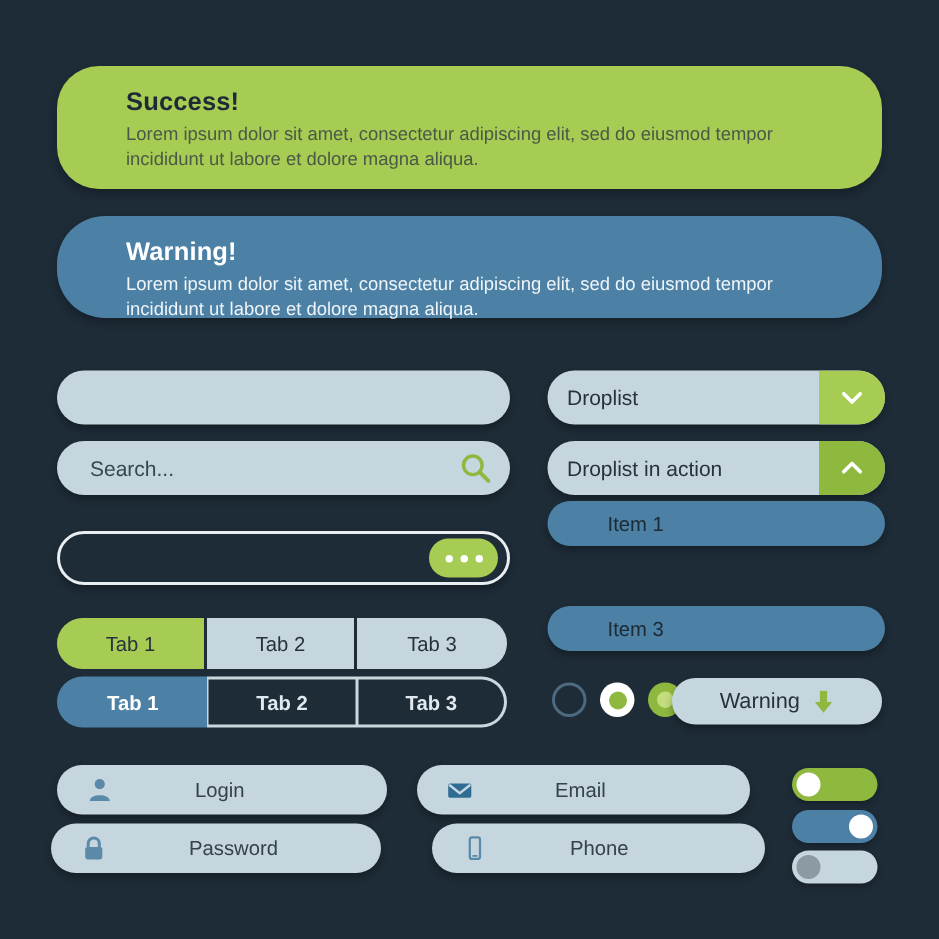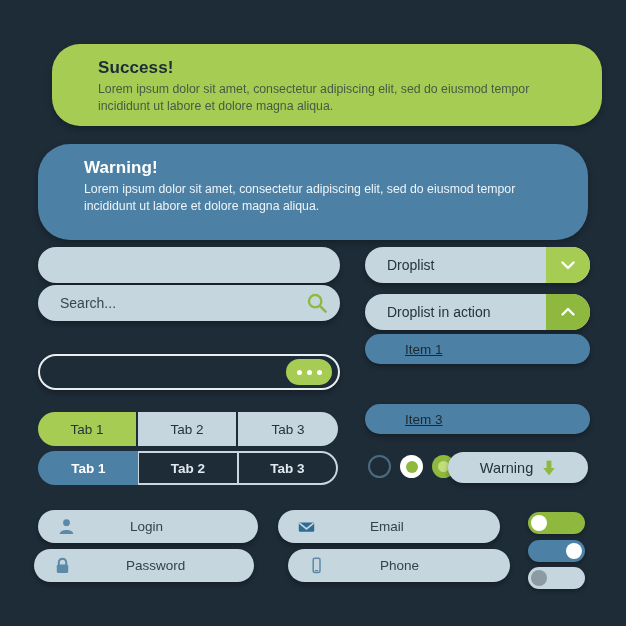--- a/index.html
+++ b/index.html
@@ -20,46 +20,46 @@
     padding:14px 30px 16px 46px;
     box-shadow:0 3px 6px rgba(0,0,0,.28);
   }
   .alert .a-title{
     font-size:17px;font-weight:bold;letter-spacing:.1px;margin:0 0 3px 0;
   }
   .alert .a-body{
     font-size:12.3px;line-height:1.42;margin:0;
   }
   .alert-success{
-    left:52px;top:44px;width:550px;height:82px;
+    left:38px;top:44px;width:550px;height:82px;
     background:#a6cc53;
   }
   .alert-success .a-title{color:#1c2b36;}
   .alert-success .a-body{color:#4a5a46;}
   .alert-warning{
-    left:38px;top:144px;width:550px;height:96px;
+    left:38px;top:144px;width:550px;height:68px;
     background:#4c80a5;
     border-radius:32px;
   }
   .alert-warning .a-title{color:#ffffff;}
   .alert-warning .a-body{color:#eef4f8;}
 
   
   .pill{
     position:absolute;box-sizing:border-box;
     border-radius:999px;
     box-shadow:0 3px 5px rgba(0,0,0,.3);
   }
   .light{background:#c5d6de;}
 
   
   .input-plain{left:38px;top:247px;width:302px;height:36px;}
 
   
-  .input-search{left:38px;top:285px;width:302px;height:36px;
+  .input-search{left:38px;top:294px;width:302px;height:36px;
     display:flex;align-items:center;padding:0 12px 0 22px;}
   .input-search .ph{
     color:#37474f;font-size:14px;flex:1;
   }
   .icon-search{width:22px;height:22px;display:block;}
 
   
   .input-outline{
     left:38px;top:354px;width:302px;height:36px;
     background:#1e2c38;border:2px solid #e8eef2;
@@ -97,38 +97,38 @@
     border-top-left-radius:999px;border-bottom-left-radius:999px;border-left-width:2px;}
   .tabs2 .tab:last-child{
     border-top-right-radius:999px;border-bottom-right-radius:999px;border-right-width:2px;}
 
   
   .droplist{
     display:flex;align-items:center;overflow:hidden;
     padding:0;height:36px;width:225px;
   }
   .droplist .dl-label{
-    flex:1;padding-left:22px;font-size:14px;color:#26333d;
+    flex:1;padding-left:13px;font-size:14px;color:#26333d;
   }
   .droplist .dl-btn{
     width:44px;height:100%;
     display:flex;align-items:center;justify-content:center;
   }
   .dl-closed{left:365px;top:247px;}
   .dl-closed .dl-btn{background:#a6cc53;}
   .dl-open{left:365px;top:294px;}
   .dl-open .dl-btn{background:#8fb83f;}
   .chev{width:18px;height:18px;display:block;}
 
   .dl-item{
     left:365px;width:225px;height:30px;
     background:#4c80a5;
     display:flex;align-items:center;
     padding-left:40px;box-sizing:border-box;
-    font-size:13.5px;color:#1b2a33;text-decoration:underline;
+    font-size:13.5px;color:#1b2a33;
   }
   .dl-i1{top:334px;}
   .dl-i2{top:369px;}
   .dl-i3{top:404px;}
 
   
   .radios{position:absolute;left:368px;top:455px;display:flex;align-items:center;gap:9px;}
   .radio{width:23px;height:23px;border-radius:50%;box-sizing:border-box;
          display:flex;align-items:center;justify-content:center;}
   .radio.empty{border:2px solid #4c6b80;background:#1e2c38;}

